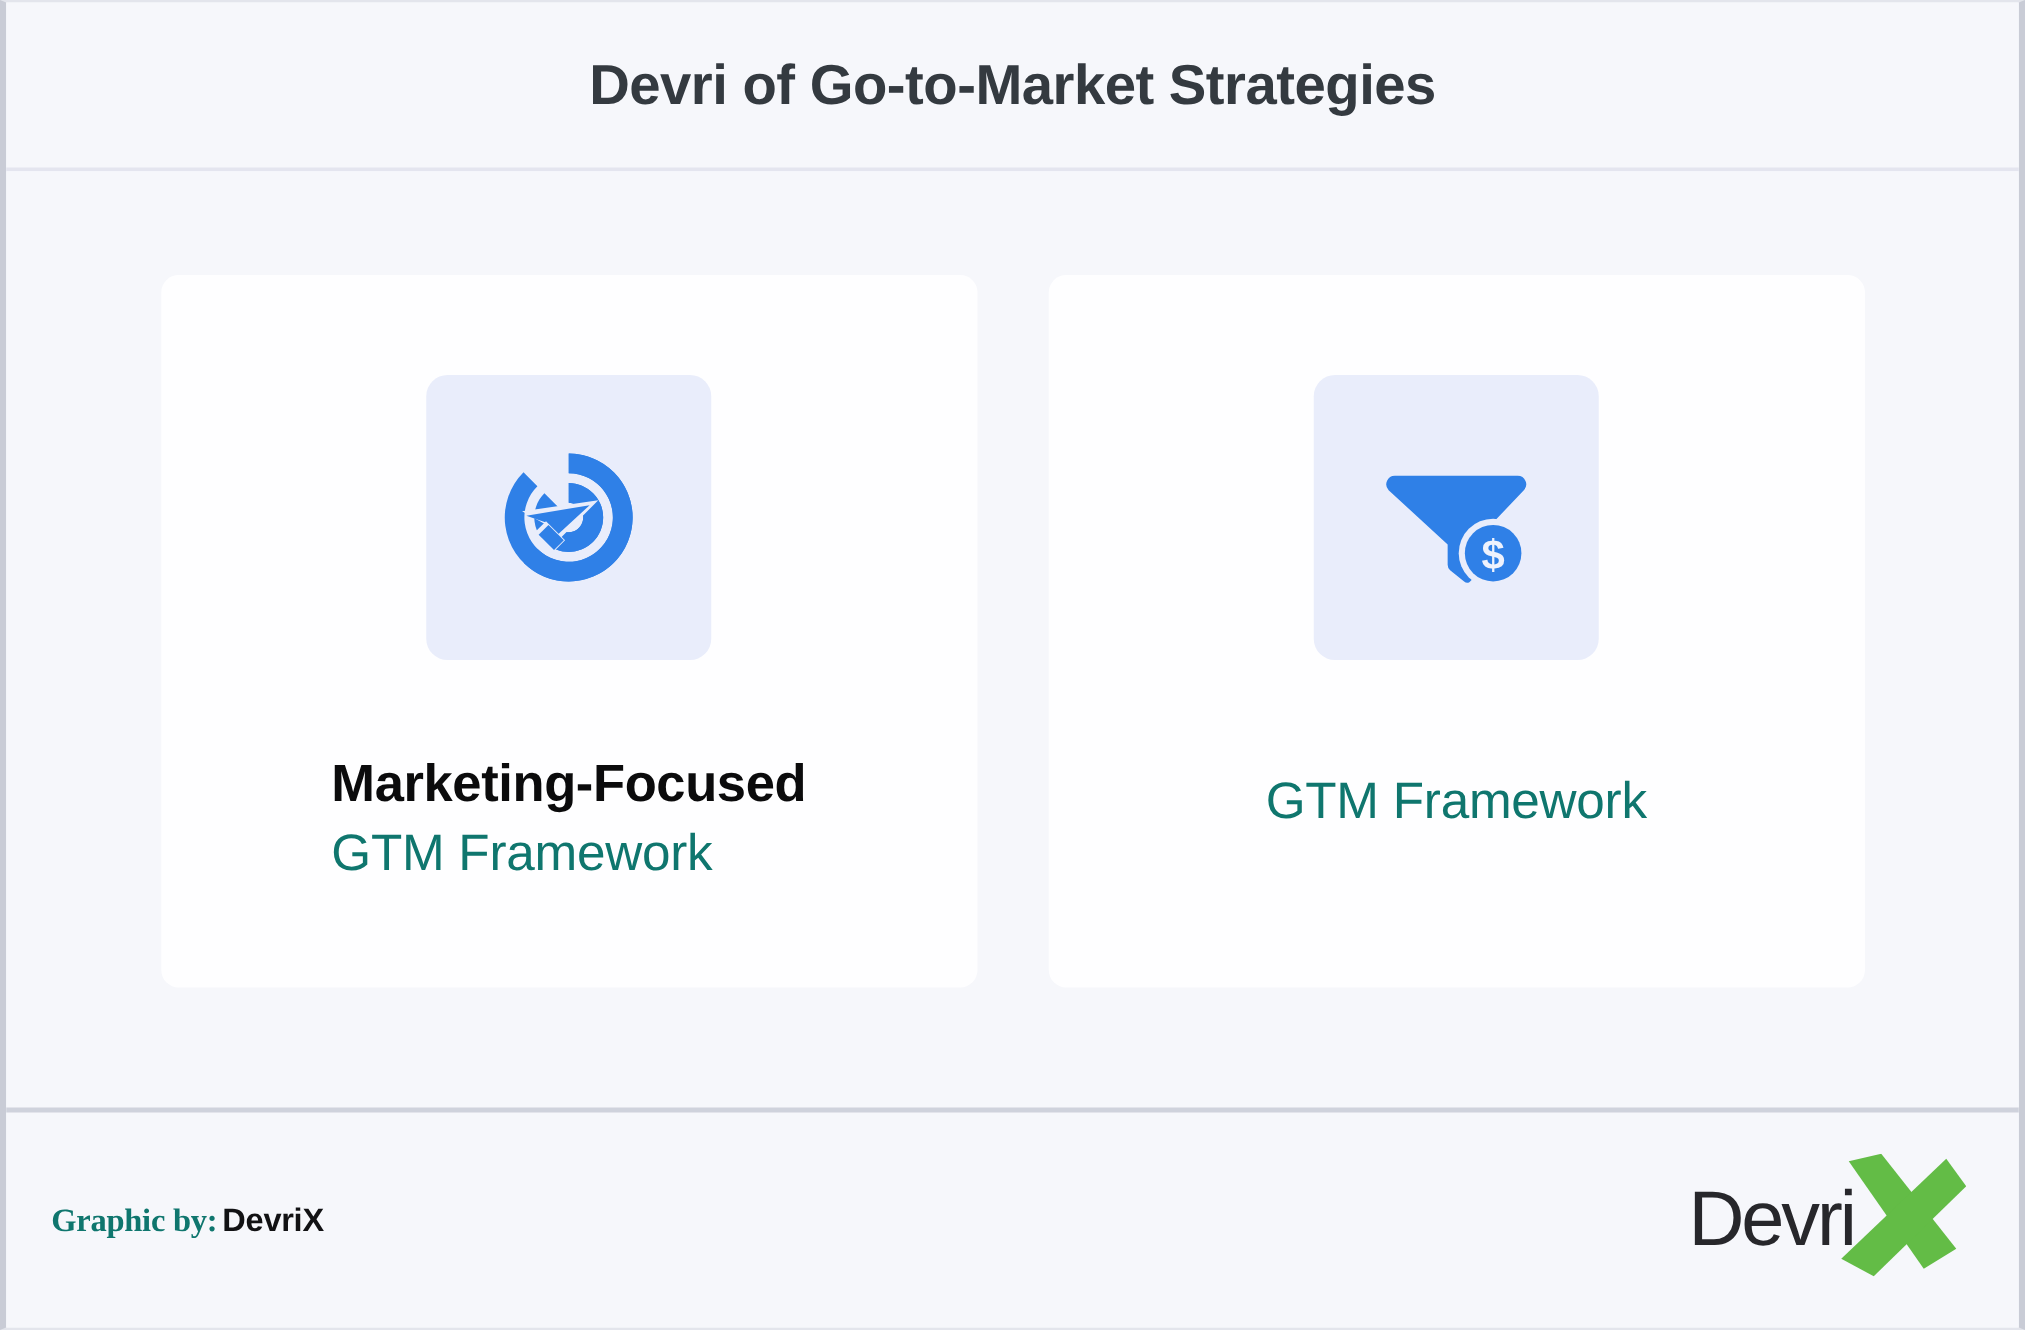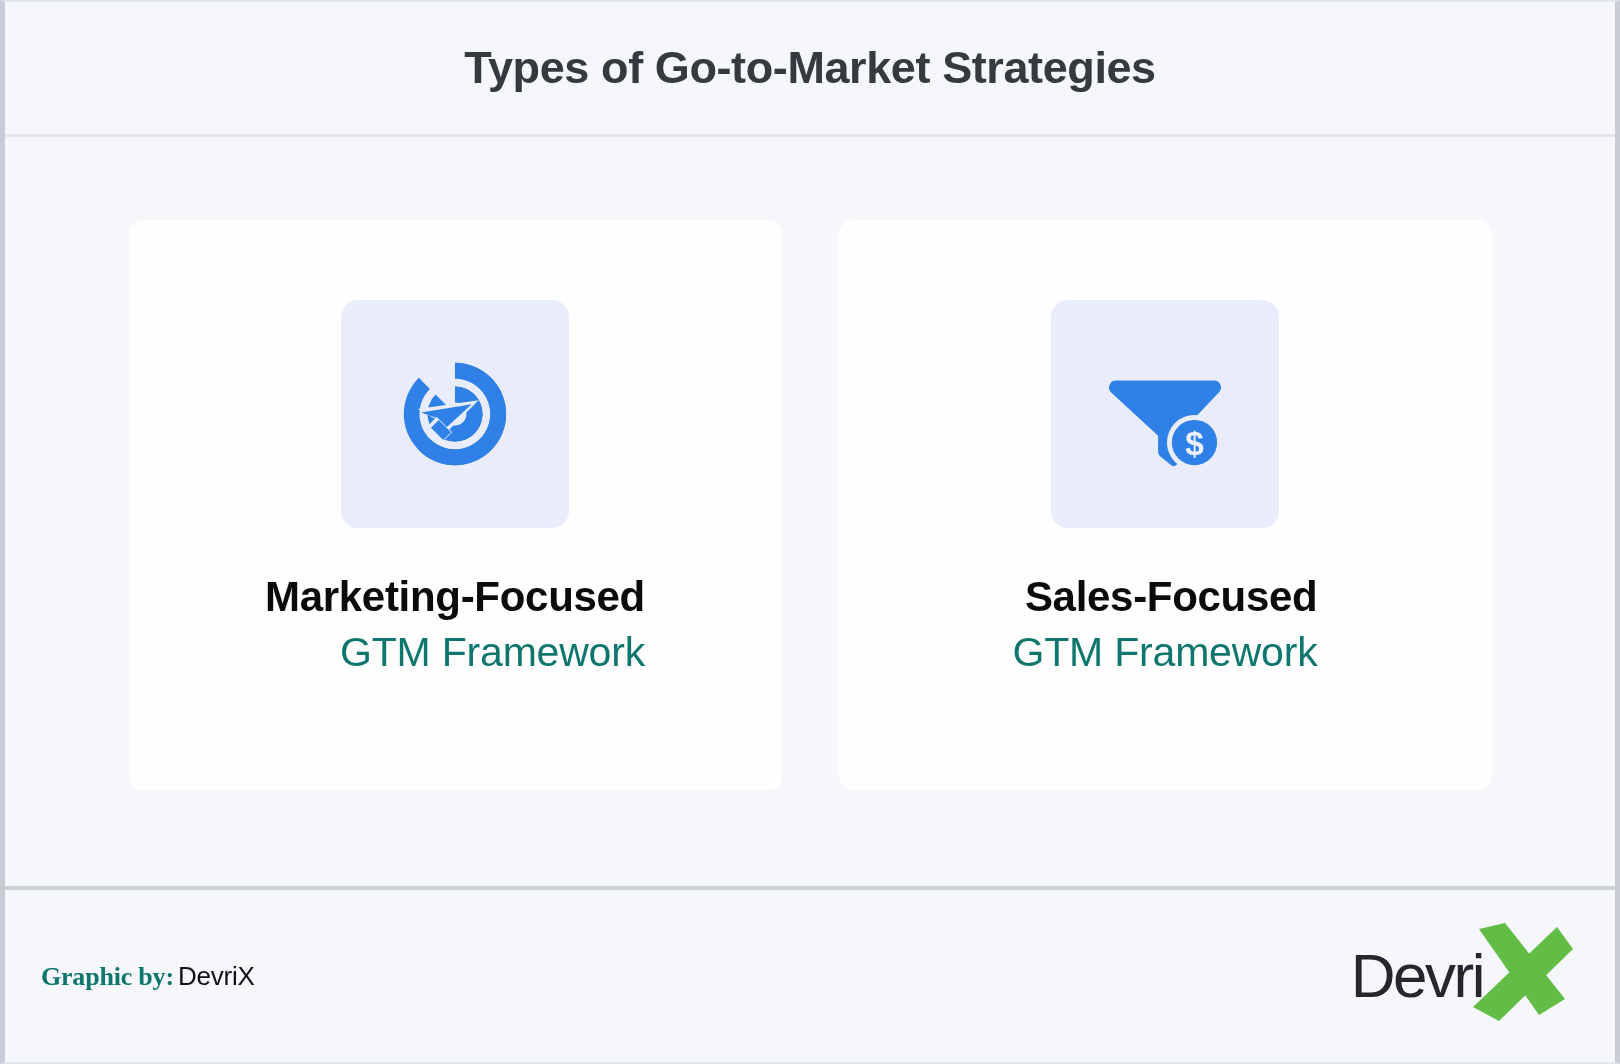--- a/index.html
+++ b/index.html
@@ -84,22 +84,22 @@
     display: flex;
     align-items: center;
     justify-content: center;
     flex: 0 0 auto;
   }
   .icon-tile svg {
     display: block;
   }
 
   .card-text {
-    margin-top: 48px;
-    text-align: right;
+    margin-top: 78px;
+    text-align: left;
     line-height: 1.0;
   }
   .card-title {
     font-size: 42px;
     font-weight: 700;
     color: #0b0b0c;
     letter-spacing: -0.3px;
     display: block;
   }
   .card-subtitle {
@@ -128,21 +128,21 @@
     letter-spacing: -0.2px;
     white-space: nowrap;
   }
   .credit-label {
     color: #0f766e;
     font-weight: 600;
     font-family: Liberation Serif, serif;
   }
   .credit-name {
     color: #121214;
-    font-weight: 400;
+    font-weight: 700;
     margin-left: 4px;
   }
 
   .logo {
     position: relative;
     display: flex;
     align-items: center;
     height: 100px;
     padding-right: 6px;
   }
@@ -161,21 +161,21 @@
     margin-left: -22px;
     margin-top: 2px;
   }
 </style>
 </head>
 <body>
 
 <div class="infographic">
 
   <div class="header">
-    <h1 class="header-title">Types of Go-to-Market Strategies</h1>
+    <h1 class="header-title">Devri of Go-to-Market Strategies</h1>
   </div>
 
   <div class="body-area">
     <div class="cards">
 
       <div class="card">
         <div class="icon-tile">
           <span>
             <svg width="118" height="118" viewBox="0 0 120 120" aria-hidden="true">
 
@@ -229,21 +229,20 @@
 
               <circle cx="90" cy="89" r="28" fill="#e9edfb"></circle>
 
               <circle cx="90" cy="89" r="23" fill="#2f80e7"></circle>
 
               <text x="90" y="102" text-anchor="middle" font-family="Liberation Sans, sans-serif" font-size="34" font-weight="700" fill="#eef2fd">$</text>
             </svg>
           </span>
         </div>
         <div class="card-text">
-          <span class="card-title">Sales-Focused</span>
           <span class="card-subtitle">GTM Framework</span>
         </div>
       </div>
 
     </div>
   </div>
 
   <div class="footer">
     <div class="credit">
       <span class="credit-label">Graphic by:</span><span class="credit-name">DevriX</span>

